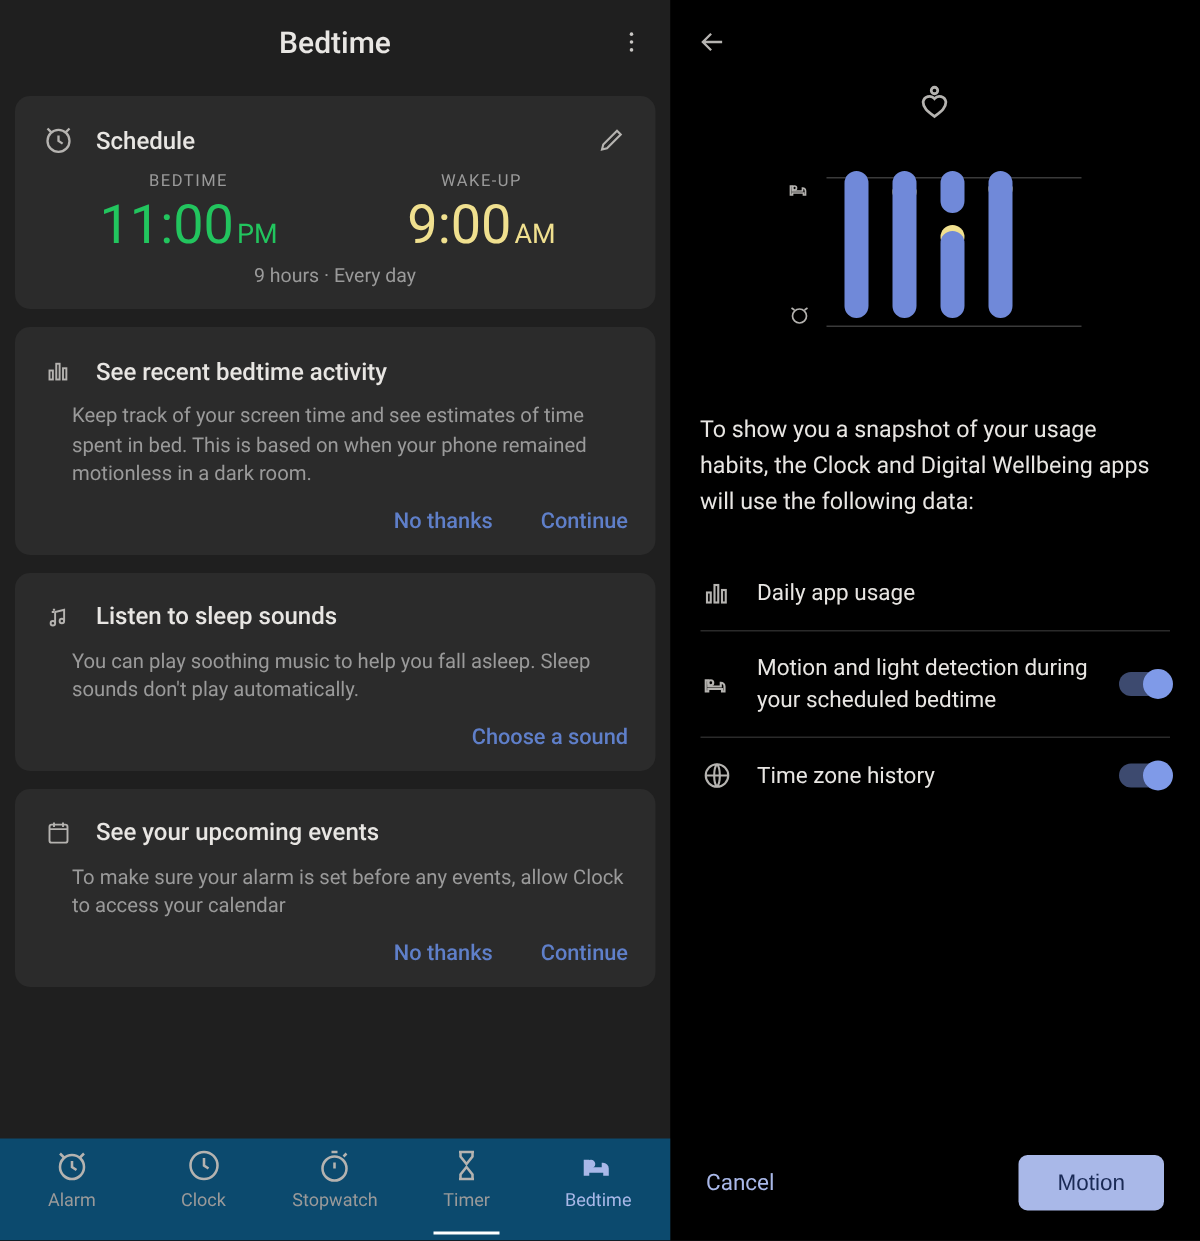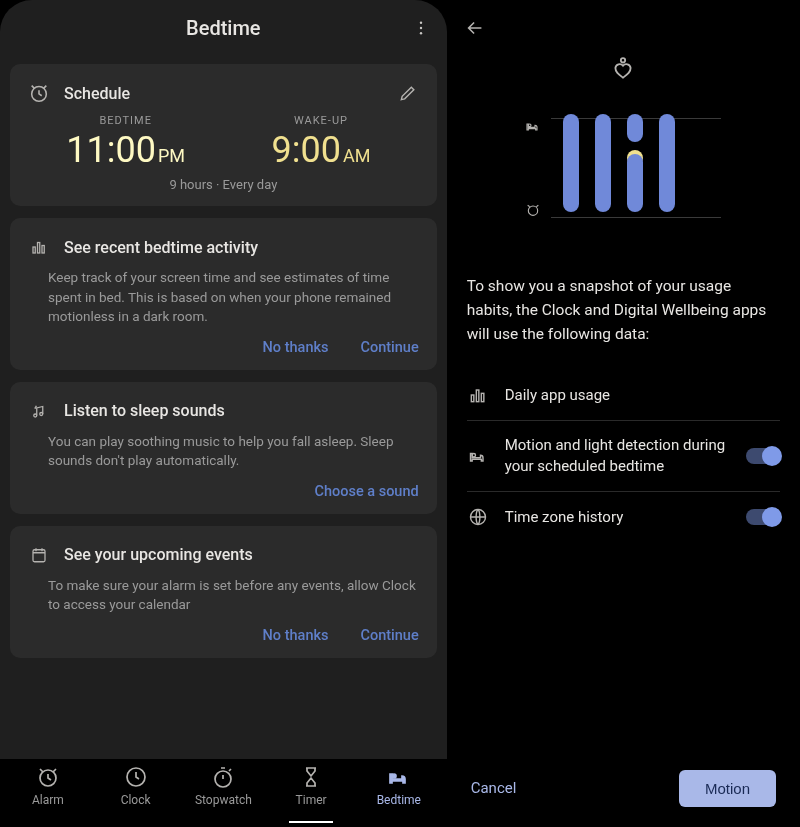--- a/index.html
+++ b/index.html
@@ -4,21 +4,21 @@
 <style>
   * { box-sizing: border-box; margin: 0; padding: 0; }
   body {
     width: 800px; height: 827px;
     display: flex;
     font-family: 'Roboto', 'Helvetica Neue', Arial, sans-serif;
     background: #000;
     overflow: hidden;
   }
   .pane { height: 827px; display: flex; flex-direction: column; }
-  .pane-left { width: 488px; background: #1f1f1f; border-radius: 32px; }
+  .pane-left { width: 488px; background: #1f1f1f; }
   .pane-right { width: 386px; background: #000; }
 
   
   .hdr {
     height: 56px; display: flex; align-items: center; justify-content: center;
     position: relative;
   }
   .hdr-title { color: #e8e6e3; font-size: 20px; font-weight: 500; }
   .hdr-more { position: absolute; right: 12px; top: 14px; width: 28px; height: 28px;
     display:flex; align-items:center; justify-content:center; cursor:pointer; }
@@ -32,31 +32,31 @@
   .card-title { color:#e8e6e3; font-size:16px; font-weight:500; flex:1; }
   .ic { width:22px; height:22px; display:flex; align-items:center; justify-content:center; flex-shrink:0;}
 
   
   .sched-top { display:flex; align-items:center; justify-content:space-between; }
   .sched-times { display:flex; margin-top:10px; }
   .tcol { flex:1; text-align:center; }
   .tlbl { color:#9a9a9a; font-size:11px; letter-spacing:1px; }
   .tval { font-size:36px; font-weight:400; margin-top:2px; }
   .tval .ampm { font-size:18px; margin-left:2px; }
-  .tval.bed { color:#fef9c3; }
+  .tval.bed { color:#22c55e; }
   .tval.wake { color:#f0e08f; }
   .sched-sub { text-align:center; color:#9a9a9a; font-size:13px; margin-top:6px; }
 
   .card-body { color:#9a9a9a; font-size:13.5px; line-height:1.45; margin-top:10px; margin-left:20px; }
   .card-actions { display:flex; justify-content:flex-end; gap:32px; margin-top:12px; }
   .tbtn { color:#5f7fc9; font-size:14.5px; font-weight:500; cursor:pointer; }
 
   
   .bnav {
-    height: 68px; background:#000000; display:flex; border-top:0; 
+    height: 68px; background:#0c4a6e; display:flex; border-top:0; 
     padding: 6px 4px 0 4px;
   }
   .bitem { flex:1; display:flex; flex-direction:column; align-items:center; gap:4px;
     cursor:pointer; position:relative; }
   .bitem .blbl { font-size:12px; color:#9a9a9a; }
   .bitem.active .blbl { color:#a9b8e8; }
   .bitem.active::after {
     content:""; position:absolute; bottom:-6px; left:18%; right:18%; height:2px; background:#fff;
   }
   .bitem.under::before {

